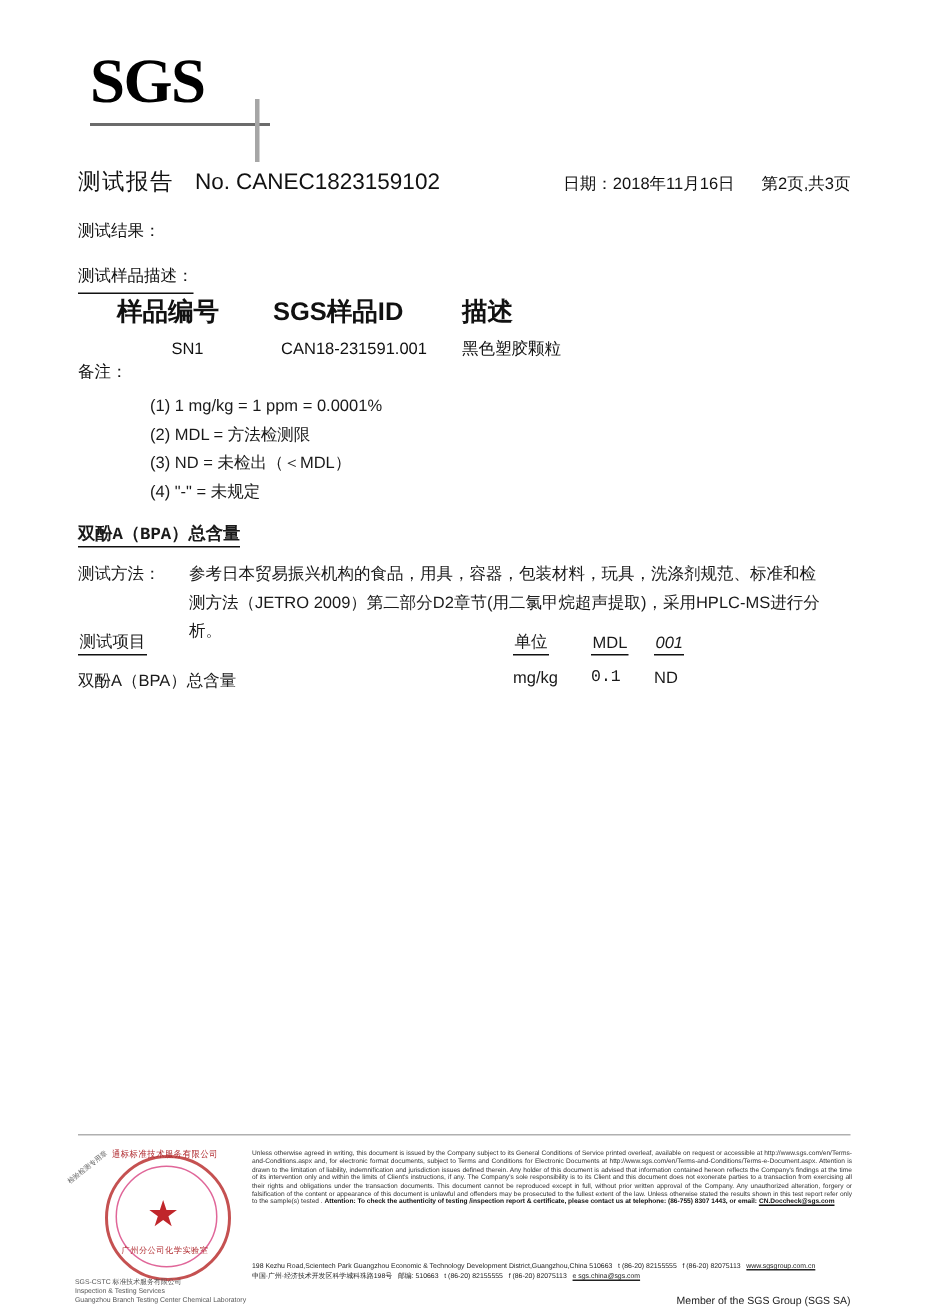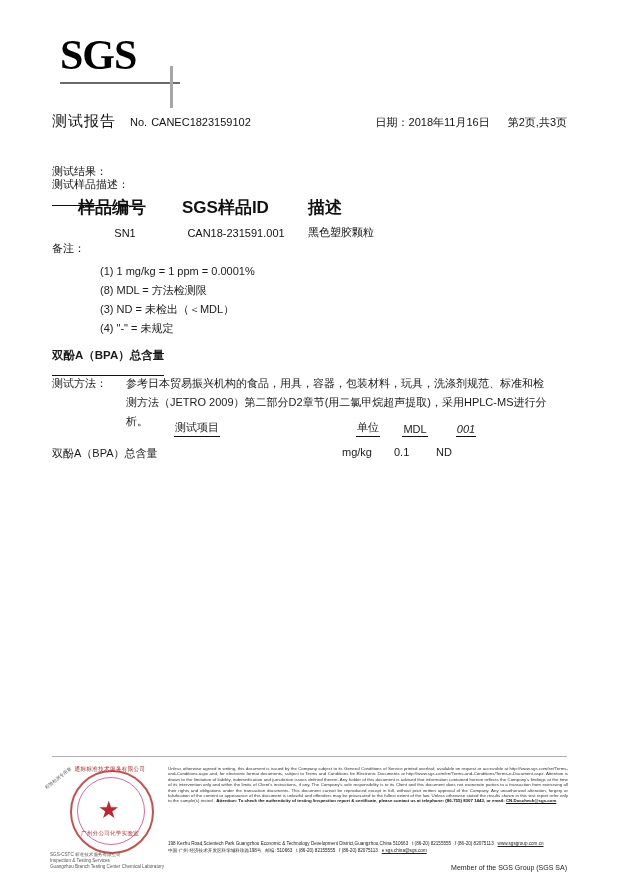--- a/index.html
+++ b/index.html
@@ -64,21 +64,21 @@
     display: flex;
     align-items: baseline;
     justify-content: space-between;
   }
   .doc-title {
     font-size: 15px;
     letter-spacing: 1px;
     color: #111;
   }
   .meta-no {
-    font-size: 11px;
+    font-size: 15px;
     color: #111;
     margin-left: 14px;
   }
   .meta-right {
     font-size: 11px;
     color: #111;
     white-space: nowrap;
     margin-left: 36px;
   }
   .meta-right .pg { margin-left: 18px; }
@@ -88,21 +88,22 @@
     position: absolute;
     font-size: 11px;
     line-height: 17px;
     color: #111;
   }
   .label-line { left: 52px; }
 
   .section-underline {
     display: inline-block;
     border-bottom: 1px solid #111;
-    padding-bottom: 12px;
+    padding-bottom: 1px;
+    font-family: Liberation Mono, monospace;
   }
 
   
   .sample-table {
     position: absolute;
     left: 78px;
     top: 196px;
     font-size: 11px;
     border-collapse: collapse;
   }
@@ -164,37 +165,36 @@
     position: absolute;
     left: 52px;
     top: 420px;
     width: 450px;
     font-size: 11px;
   }
   .res-head {
     display: flex;
     align-items: flex-end;
     padding-bottom: 3px;
-    text-align: center;
   }
   .res-head .h-item {
     flex: 0 0 auto;
   }
   .res-head .h-name { width: 290px; }
   .res-head .h-unit { width: 52px; }
   .res-head .h-mdl  { width: 42px; }
   .res-head .h-col  { width: 60px; }
   .ul { border-bottom: 1px solid #111; display: inline-block; padding: 0 1px 1px 1px;}
   .res-row {
     display: flex;
     padding-top: 6px;
   }
   .res-row .c-name { width: 290px; }
   .res-row .c-unit { width: 52px; }
-  .res-row .c-mdl  { width: 42px; }
+  .res-row .c-mdl  { width: 42px; font-family: Liberation Mono, monospace; }
   .res-row .c-val  { width: 60px; }
 
   
   .footer-rule {
     position: absolute;
     left: 52px;
     top: 756px;
     width: 515px;
     height: 1px;
     background: #b0b0b0;
@@ -326,21 +326,21 @@
     <div style="display:flex; align-items:baseline;">
       <span class="doc-title">测试报告</span>
       <span class="meta-no">No.</span>
       <span class="meta-no" style="margin-left:4px;">CANEC1823159102</span>
     </div>
     <div class="meta-right">
       <span>日期：</span><span>2018年11月16日</span><span class="pg">第2页,共3页</span>
     </div>
   </div>
 
-  <div class="blk label-line" style="top:163px;font-family:Liberation Serif, serif;">测试结果：</div>
+  <div class="blk label-line" style="top:146px;font-family:Liberation Serif, serif;">测试结果：</div>
 
   <div class="blk label-line" style="top:176px;">
     <span class="section-underline">测试样品描述：</span>
   </div>
 
   <table class="sample-table">
     <thead>
       <tr>
         <th class="c1">样品编号</th>
         <th class="c2">SGS样品ID</th>
@@ -352,21 +352,21 @@
         <td class="c1">SN1</td>
         <td class="c2">CAN18-231591.001</td>
         <td class="c3">黑色塑胶颗粒</td>
       </tr>
     </tbody>
   </table>
 
   <div class="blk label-line" style="top:240px;">备注：</div>
   <div class="notes">
     <span class="n">(1) 1 mg/kg = 1 ppm = 0.0001%</span>
-    <span class="n">(8) MDL = 方法检测限</span>
+    <span class="n">(2) MDL = 方法检测限</span>
     <span class="n">(3) ND = 未检出（＜MDL）</span>
     <span class="n">(4) "-" = 未规定</span>
   </div>
 
   <div class="bpa-head">
     <span class="section-underline">双酚A（BPA）总含量</span>
   </div>
 
   <div class="method">
     <span class="lbl">测试方法：</span>

